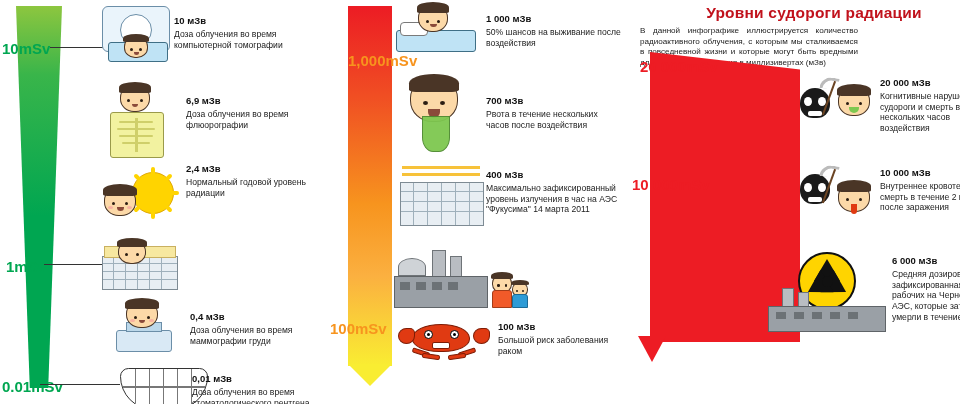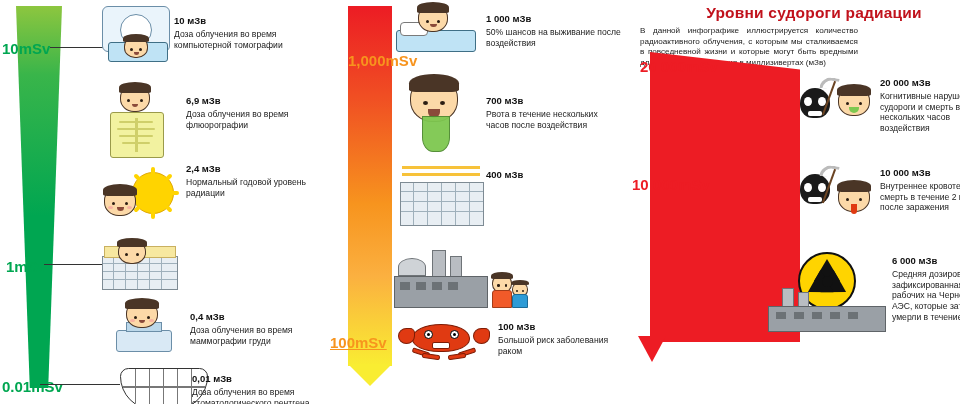--- a/index.html
+++ b/index.html
@@ -255,21 +255,21 @@
     <div class="desc">Доза облучения во время стоматологического рентгена</div>
   </div>
 </div>
 
 <div class="panel" id="panel-orange">
 
   <div class="scalebar" id="orange-bar"></div>
   <div id="orange-arrow"></div>
 
   <div class="axis-label orange" style="left:18px;top:52px;">1,000mSv</div>
-  <div class="axis-label orange" style="left:0px;top:334px;text-decoration:underline;">100mSv</div>
+  <div class="axis-label orange" style="left:0px;top:320px;">100mSv</div>
 
   <div class="art" style="left:66px;top:4px;width:80px;height:50px;">
     <div class="bed" style="left:0;top:26px;width:78px;height:20px;"></div>
     <div class="pillow" style="left:4px;top:18px;width:26px;height:12px;"></div>
     <div class="face" style="position:absolute;left:22px;top:0px;width:28px;height:26px;">
       <div class="hair"></div>
       <div class="eye" style="left:7px;top:15px;"></div>
       <div class="eye" style="right:7px;top:15px;"></div>
       <div class="mouth" style="left:11px;top:19px;width:7px;height:3px;"></div>
     </div>
@@ -304,20 +304,21 @@
       <div class="barhoriz" style="top:28px;"></div>
       <div class="barline" style="left:12px;"></div>
       <div class="barline" style="left:26px;"></div>
       <div class="barline" style="left:40px;"></div>
       <div class="barline" style="left:54px;"></div>
       <div class="barline" style="left:68px;"></div>
     </div>
   </div>
   <div class="entry" style="left:156px;top:170px;width:140px;">
     <div class="val">400 мЗв</div>
+    <div class="desc">Максимально зафиксированный уровень излучения в час на АЭС "Фукусима" 14 марта 2011</div>
   </div>
 
   <div class="art" style="left:62px;top:250px;width:140px;height:62px;">
     <div class="plant" style="left:0;top:0;width:96px;height:62px;">
       <div class="dome" style="left:6px;top:8px;width:26px;height:16px;"></div>
       <div class="stack" style="left:40px;top:0px;width:12px;height:30px;"></div>
       <div class="stack" style="left:58px;top:6px;width:10px;height:24px;"></div>
       <div class="body" style="left:2px;top:26px;width:92px;height:30px;"></div>
       <div style="position:absolute;left:8px;top:32px;width:10px;height:8px;background:#6c7276;"></div>
       <div style="position:absolute;left:24px;top:32px;width:10px;height:8px;background:#6c7276;"></div>

